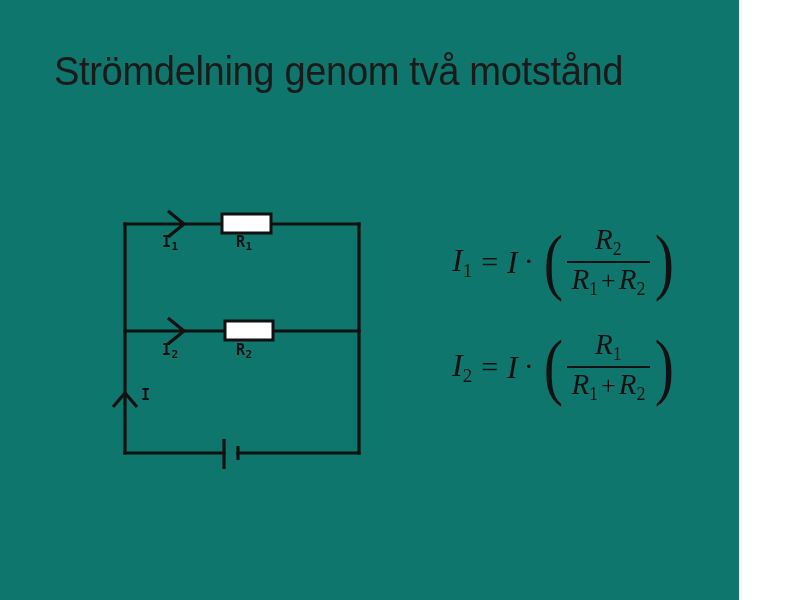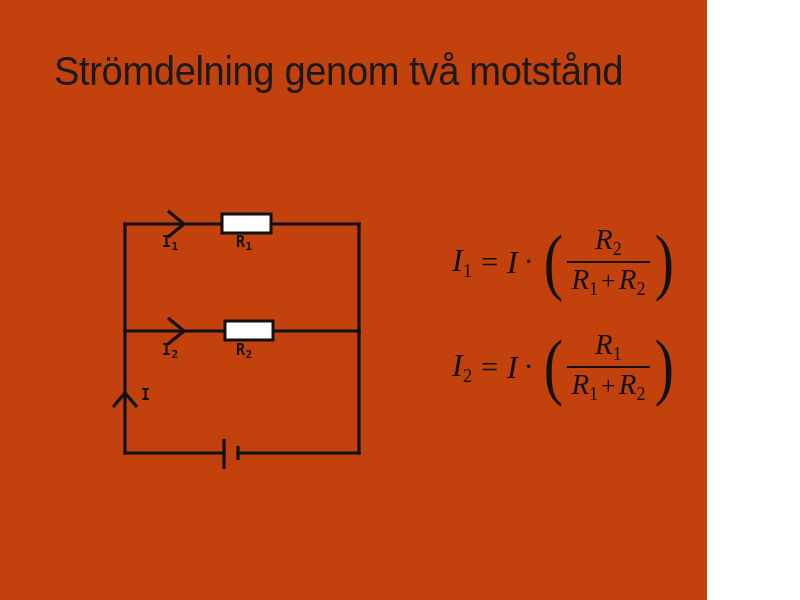--- a/index.html
+++ b/index.html
@@ -4,23 +4,24 @@
 <style>
   html, body {
     margin: 0;
     padding: 0;
     background: #ffffff;
   }
   #slide {
     position: relative;
     width: 707px;
     height: 600px;
-    background: #c2410c;
+    background: #0f766e;
     overflow: hidden;
     font-family: "Liberation Sans", sans-serif;
+    padding-left: 32px;
   }
 
   
   #title {
     position: absolute;
     left: 54px;
     top: 48px;
     width: 700px;
     font-family: "Liberation Sans", sans-serif;
     font-size: 41px;

